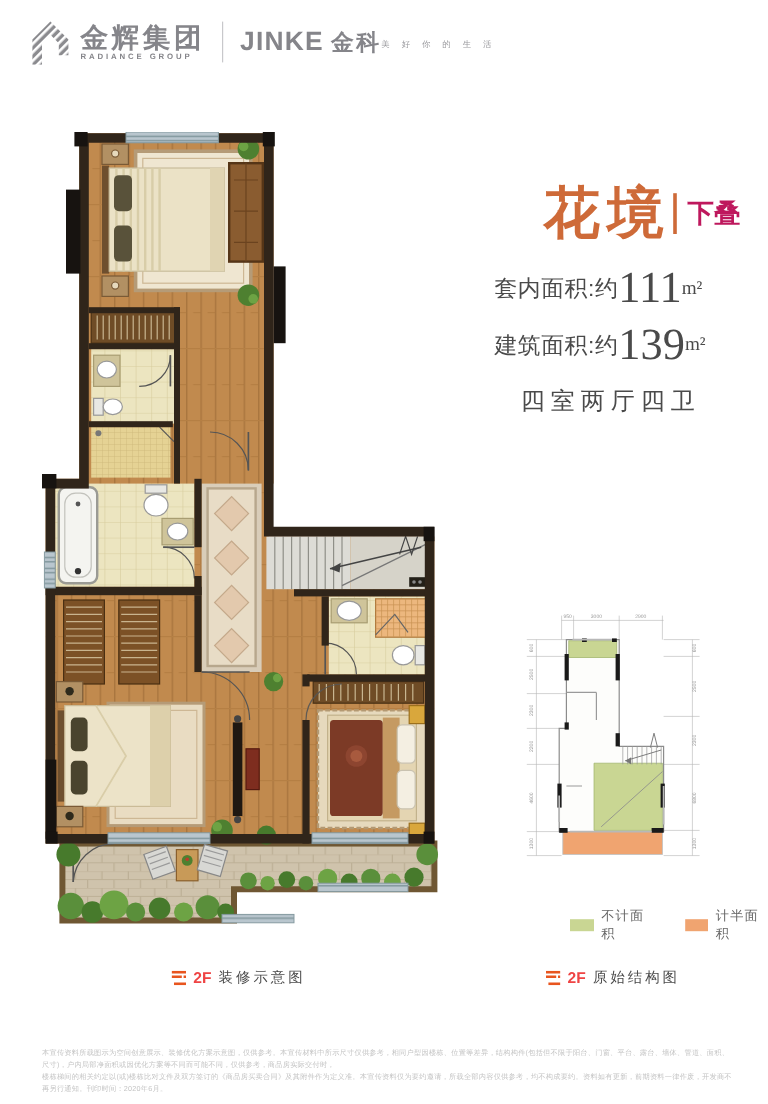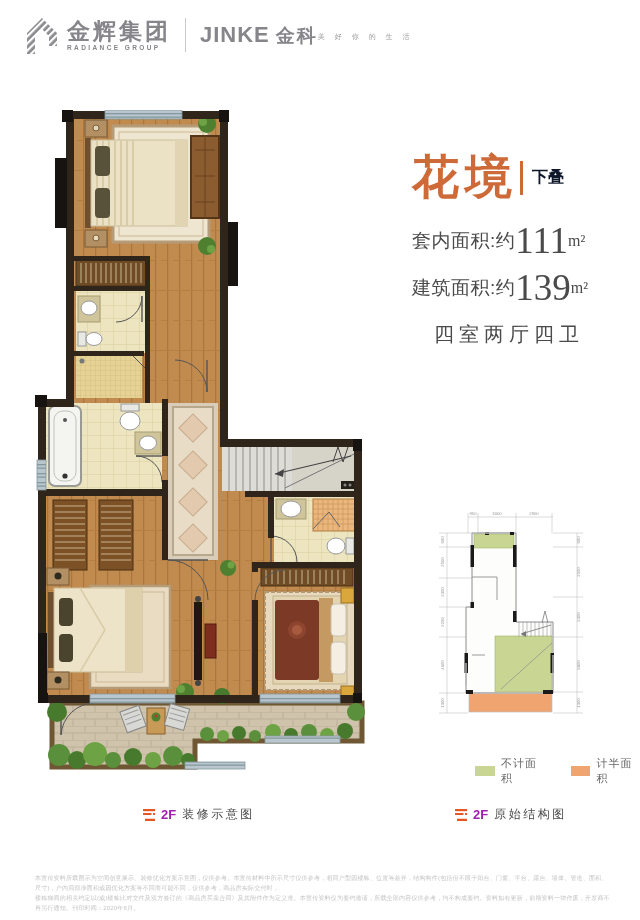--- a/index.html
+++ b/index.html
@@ -20,38 +20,38 @@
   .jinke-slogan{font-size:7px;letter-spacing:4px;color:#9a9a9e;margin-top:4px;}
   .logo-right{display:flex;align-items:center;color:#6f6f73;}
   .elite-txt{margin-left:9px;display:flex;flex-direction:column;align-items:center;}
   .elite-small{font-size:5px;letter-spacing:1.5px;color:#9a9a9e;display:flex;align-items:center;gap:4px;}
   .elite-small:before,.elite-small:after{content:"";display:block;width:14px;height:1px;background:#b9b9bd;}
   .elite-cn{font-size:21px;font-weight:bold;letter-spacing:4px;margin-top:2px;}
   .elite-en{font-size:6.5px;font-weight:bold;letter-spacing:2.6px;margin-top:3px;}
   
   .info{position:absolute;left:412px;top:146px;width:216px;color:#4a4a4a;}
   .title-row{display:flex;align-items:center;}
-  .title-cn{font-size:47px;font-weight:bold;color:#CE6A38;letter-spacing:6px;font-family:"Liberation Serif","DejaVu Serif",serif;}
+  .title-cn{font-size:47px;font-weight:bold;color:#CE6A38;letter-spacing:6px;font-family:"Liberation Serif","DejaVu Serif",serif;margin-left:41px;}
   .title-sep{width:3px;height:34px;background:#CE6A38;margin:0 9px 0 2px;}
-  .title-sub{font-size:16px;font-weight:bold;color:#0f172a;}
+  .title-sub{font-size:22px;font-weight:bold;color:#be185d;}
   .area-row{margin-top:17px;display:flex;align-items:center;white-space:nowrap;}
   .area-label{font-size:19px;letter-spacing:0.5px;}
   .area-value{font-size:37px;font-family:"Liberation Serif","DejaVu Serif",serif;line-height:30px;}
   .area-unit{font-size:16px;font-family:"Liberation Serif","DejaVu Serif",serif;}
   .rooms{margin-top:18px;font-size:20px;letter-spacing:5px;padding-left:22px;}
   
   .legend{position:absolute;left:431px;top:756px;display:flex;gap:26px;align-items:center;padding-left:44px;}
   .leg-item{display:flex;align-items:center;gap:6px;}
   .leg-swatch{width:22px;height:10px;display:inline-block;}
   .leg-label{font-size:11px;color:#666;letter-spacing:1px;}
   
   .caption{position:absolute;top:806px;display:flex;align-items:center;gap:6px;}
   .cap-left{left:143px;}
   .cap-right{left:455px;}
-  .cap-floor{font-size:13px;font-weight:bold;color:#a21caf;}
+  .cap-floor{font-size:13px;font-weight:bold;color:#ef4444;}
   .cap-label{font-size:12px;color:#4a4a4a;letter-spacing:2.5px;text-align:right;}
   
   .disclaimer{position:absolute;left:35px;right:30px;top:873px;font-size:6px;
               color:#c4c4c4;line-height:10px;letter-spacing:0.2px;}
   svg{display:block;}
 </style>
 </head>
 <body>
 
 <div class="header">

